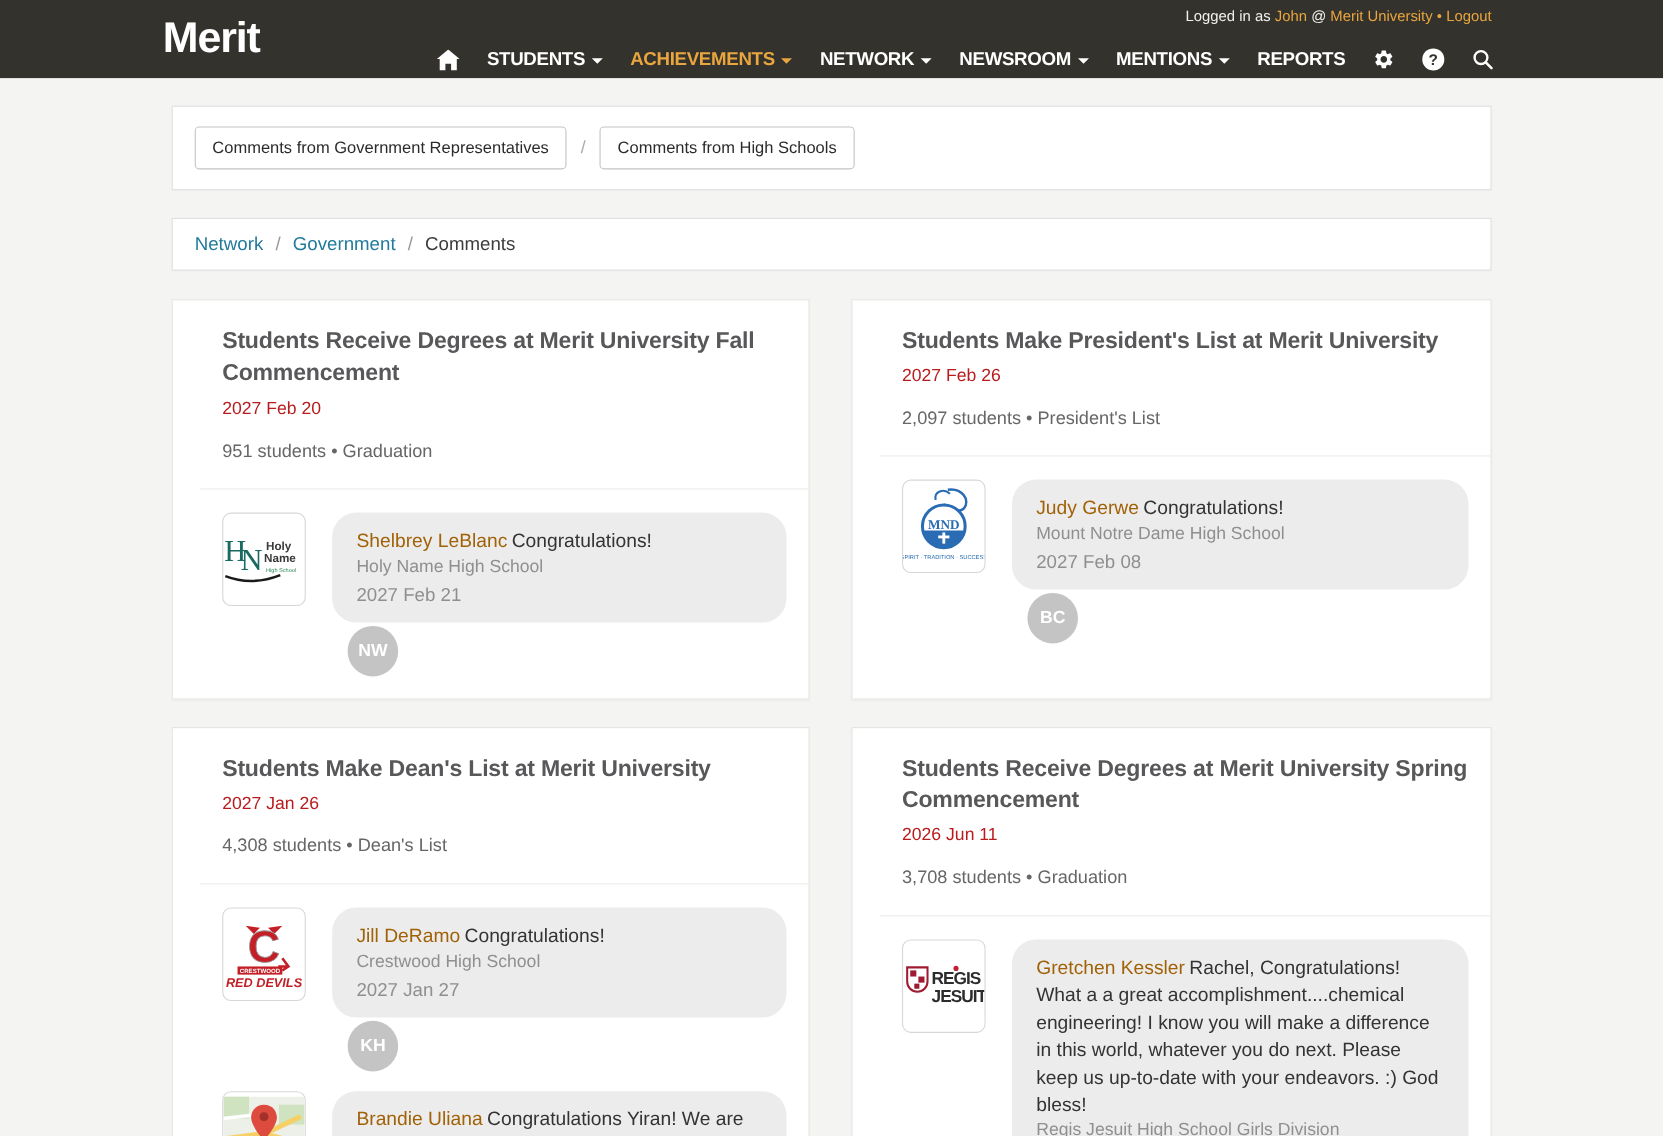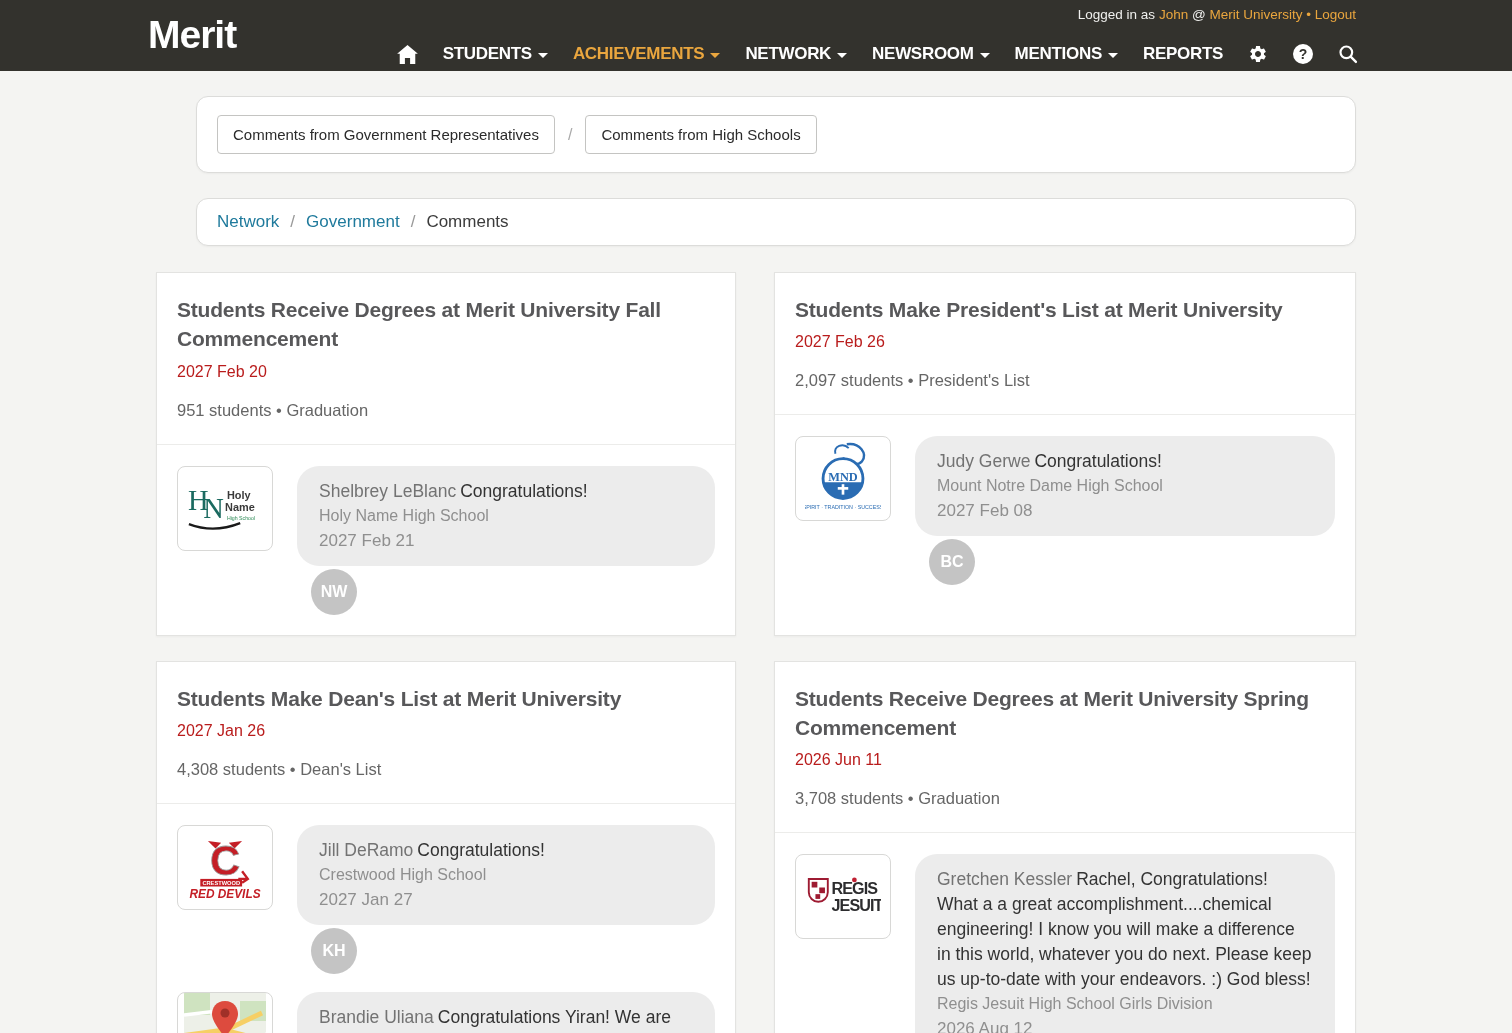--- a/index.html
+++ b/index.html
@@ -19,49 +19,49 @@
               display:flex; align-items:center; gap:6px; cursor:pointer; white-space:nowrap; }
   .nav-link.active { color:#eaa63e; }
   .caret { width:0; height:0; border-left:5px solid transparent; border-right:5px solid transparent;
            border-top:5px solid currentColor; margin-top:2px; }
   .nav-icon { display:flex; align-items:center; cursor:pointer; }
   .help-circle { width:20px; height:20px; border-radius:50%; background:#fff; color:#33322d;
                  font-weight:bold; font-size:14px; display:flex; align-items:center; justify-content:center; }
 
   
   .main { width:1200px; margin:25px auto 0; }
-  .panel { background:#fff; border:1px solid #dcdcda; border-radius:12px; box-shadow:0 1px 2px rgba(0,0,0,.04);margin-left:40px; }
+  .panel { background:#fff; border:1px solid #dcdcda; border-radius:0; box-shadow:0 1px 2px rgba(0,0,0,.04); }
   .filter-bar { padding:18px 20px; display:flex; align-items:center; }
   .filter-btn { background:#fff; border:1px solid #c4c4c2; border-radius:4px; padding:10px 15px;
                 font-size:15px; color:#2b2b2b; cursor:pointer; font-family:inherit; }
   .filter-sep { color:#aaa; font-size:16px; margin:0 13px; }
 
   .breadcrumb { margin-top:25px; padding:13px 20px; font-size:17px; display:flex; align-items:center; }
   .crumb-link { color:#1f7a9c; text-decoration:none; cursor:pointer; }
   .crumb-sep { color:#999; margin:0 11px; }
   .crumb-current { color:#3c3c3c; }
 
   
   .cards { display:grid; grid-template-columns:580px 582px; column-gap:38px; row-gap:25px; margin-top:26px; }
-  .card { background:#fff; border:1px solid #e3e3e1; box-shadow:0 1px 2px rgba(0,0,0,.04); }
+  .card { background:#fff; border:1px solid #e3e3e1; box-shadow:0 1px 2px rgba(0,0,0,.04);padding-left:25px; }
   .card-head { padding:22px 20px 24px; }
   .card-title { font-size:21px; font-weight:bold; color:#58585a; line-height:1.4; letter-spacing:-0.2px; }
   .card-date { font-size:16px; color:#b91c1c; margin-top:9px; }
   .card-meta { font-size:16.5px; color:#666; margin-top:20px; }
   .card-divider { border-top:1px solid #ececea; }
   .card-comments { padding:21px 20px 20px; }
 
   .comment { display:flex; gap:24px; }
   .comment + .comment { margin-top:18px; }
-  .logo-box { width:96px; height:85px; flex-shrink:0; border:1px solid #d8d8d6; border-radius:8px;
+  .logo-box { width:76px; height:85px; flex-shrink:0; border:1px solid #d8d8d6; border-radius:8px;
               background:#fff; display:flex; align-items:center; justify-content:center; overflow:hidden; }
   .comment-main { flex:1; min-width:0; }
   .bubble { background:#ececec; border-radius:22px; padding:13px 22px 15px; }
   .bubble-line { font-size:17.5px; color:#333; line-height:1.42; }
-  .author { color:#737373; text-decoration:none; cursor:pointer; margin-right:4px; }
+  .author { color:#a16207; text-decoration:none; cursor:pointer; margin-right:4px; }
   .bubble-school { font-size:16px; color:#8f8f8f; margin-top:3px; }
   .bubble-date { font-size:17px; color:#8f8f8f; margin-top:6px; }
   .avatar { width:46px; height:46px; border-radius:50%; background:#c4c4c4; color:#fff;
             font-weight:bold; font-size:16px; display:flex; align-items:center; justify-content:center;
             margin:3px 0 0 14px; }
   svg text { font-family:"Liberation Sans", sans-serif; }
   svg text.serif { font-family:"Liberation Serif", serif; }
 </style>
 </head>
 <body>

